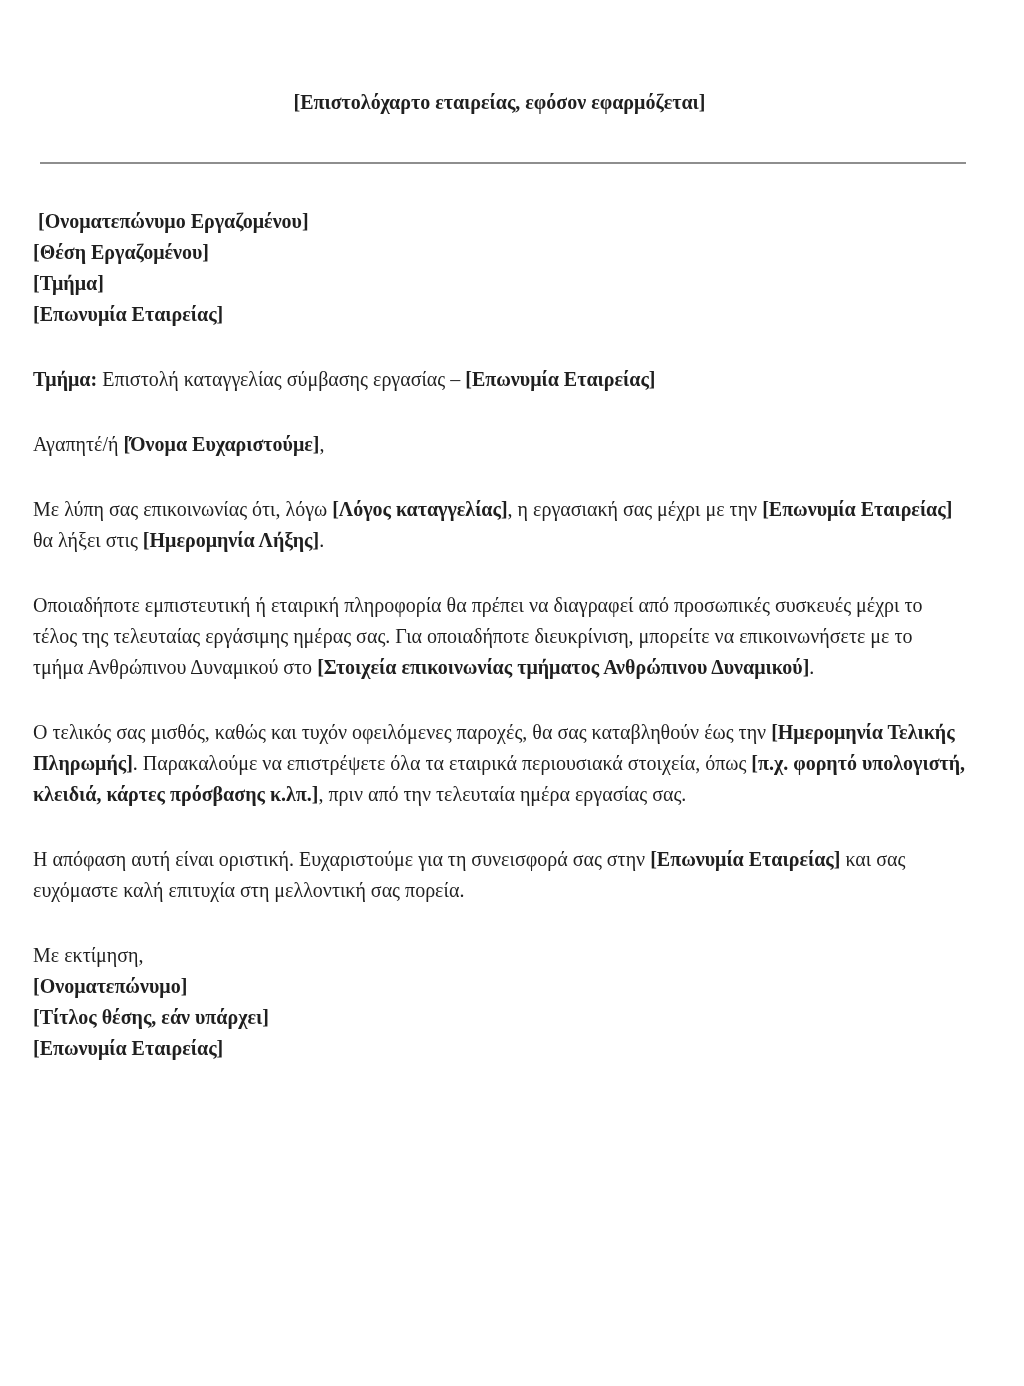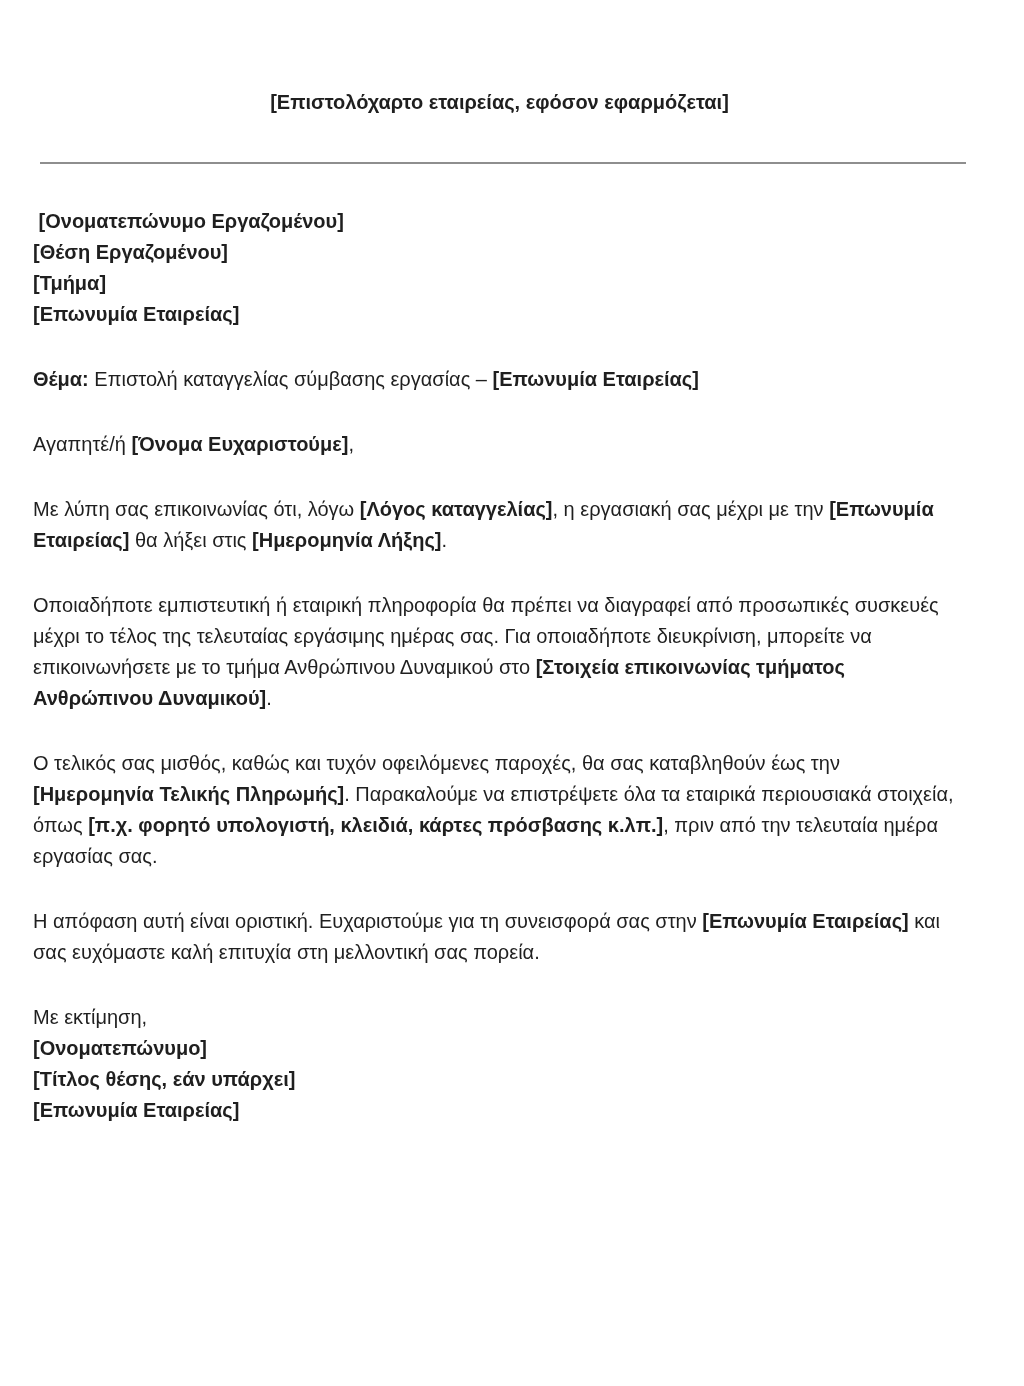--- a/index.html
+++ b/index.html
@@ -8,21 +8,21 @@
     padding: 0;
     background: #ffffff;
   }
   .page {
     position: relative;
     width: 1024px;
     height: 1386px;
     box-sizing: border-box;
     background: #ffffff;
     padding: 87px 58px 0 33px;
-    font-family: Liberation Sans, sans-serif;
+    font-family: Liberation Serif, serif;
     font-size: 20px;
     line-height: 31px;
     color: #1f1f1f;
     overflow: hidden;
   }
   .page p { margin: 0 0 34px 0; }
   .title {
     text-align: center;
     font-weight: 700;
     margin: 0 0 0 0;
@@ -50,21 +50,21 @@
 
 
   <p class="recipient">
     <span class="pre"> [Ονοματεπώνυμο Εργαζομένου]</span><br>
     <span>[Θέση Εργαζομένου]</span><br>
     <span>[Τμήμα]</span><br>
     <span>[Επωνυμία Εταιρείας]</span>
   </p>
 
   <p class="subject">
-    <span class="b">Θέμα:</span><span> Επιστολή καταγγελίας σύμβασης εργασίας – </span><span class="b">[Επωνυμία Εταιρείας]</span>
+    <span class="b">Τμήμα:</span><span> Επιστολή καταγγελίας σύμβασης εργασίας – </span><span class="b">[Επωνυμία Εταιρείας]</span>
   </p>
 
   <p>
     <span>Αγαπητέ/ή </span><span class="b">[Όνομα Ευχαριστούμε]</span><span>,</span>
   </p>
 
   <p>
     <span>Με λύπη σας επικοινωνίας ότι, λόγω </span><span class="b">[Λόγος καταγγελίας]</span><span>, η εργασιακή σας μέχρι με την </span><span class="b">[Επωνυμία Εταιρείας]</span><span> θα λήξει στις </span><span class="b">[Ημερομηνία Λήξης]</span><span>.</span>
   </p>
 

